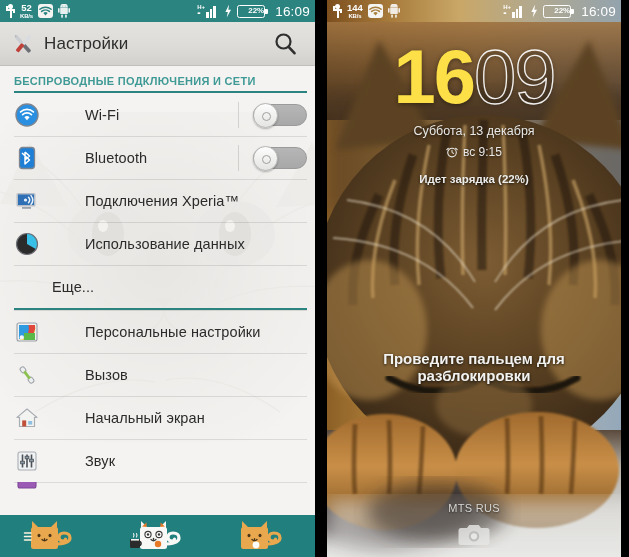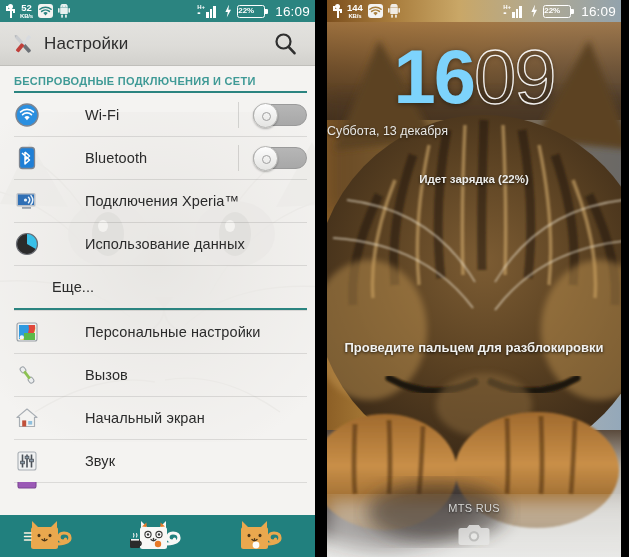--- a/index.html
+++ b/index.html
@@ -86,21 +86,21 @@
 
   
   .ico-bolt{
     width:8px; height:13px; background:#fff; display:inline-block;
     clip-path:polygon(60% 0,15% 58%,45% 58%,32% 100%,85% 40%,52% 40%);
   }
   
   .ico-batt{
     position:relative; width:28px; height:13px;
     border:1.5px solid #fff; border-radius:2.5px;
-    display:flex; align-items:center; justify-content:flex-start;
+    display:flex; align-items:center; justify-content:flex-end;
   }
   .ico-batt:after{
     content:""; position:absolute; right:-3.5px; top:3.5px;
     width:2.5px; height:5px; background:#fff; border-radius:0 1px 1px 0;
   }
   .ico-batt span{ font-size:8px; font-weight:700; color:#fff; line-height:1; }
 
   
   .settings-bg{
     position:absolute; left:0; top:22px; width:315px; height:493px;
@@ -189,45 +189,45 @@
   .clock{
     position:absolute; top:38px; left:0; right:0;
     text-align:center; line-height:1;
     height:78px;
   }
   .clock .hh, .clock .mm{
     font-size:76px; line-height:78px; letter-spacing:-2px;
     font-family:"Liberation Sans", sans-serif;
   }
   .clock .hh{
-    color:#7dd3fc; font-weight:700;
+    color:#fde047; font-weight:700;
     text-shadow:0 1px 5px rgba(0,0,0,.45);
   }
   .clock .mm{
     color:transparent; font-weight:400;
     -webkit-text-stroke:1.3px rgba(255,255,255,.92);
     text-shadow:0 1px 5px rgba(0,0,0,.3);
   }
   .lock-date{
-    position:absolute; top:124px; left:0; right:0; 
+    position:absolute; top:124px; left:0; right:0; text-align:center;
     font-size:12.5px; color:#e8e8e6; text-shadow:0 1px 3px rgba(0,0,0,.6);
   }
   .lock-alarm{
     position:absolute; top:145px; left:0; right:0; text-align:center;
     font-size:12px; color:#e8e8e6; text-shadow:0 1px 3px rgba(0,0,0,.6);
     display:flex; align-items:center; justify-content:center; gap:5px;
   }
   .lock-charge{
     position:absolute; top:173px; left:0; right:0; text-align:center;
     font-size:11.5px; font-weight:700; color:#ededeb;
     text-shadow:0 1px 3px rgba(0,0,0,.75);
   }
   .lock-hint{
-    position:absolute; top:340px; left:0; right:0; text-align:center;
-    font-size:13px; font-weight:700; color:#f2f2f0;
+    position:absolute; top:350px; left:0; right:0; text-align:center;
+    font-size:15px; font-weight:700; color:#f2f2f0;
     text-shadow:0 1px 3px rgba(0,0,0,.8);
   }
   .lock-carrier{
     position:absolute; top:502px; left:0; right:0; text-align:center;
     font-size:11px; color:#d6d6d4; letter-spacing:.3px;
     text-shadow:0 1px 2px rgba(0,0,0,.5);
   }
   .lock-cam{
     position:absolute; top:521px; left:50%; transform:translateX(-50%);
     width:34px;height:28px; cursor:pointer;
@@ -716,20 +716,30 @@
     </div>
 
     <div class="lock-ui">
 
       <div class="clock">
         <span class="hh">16</span><span class="mm">09</span>
       </div>
 
       <div class="lock-date">Суббота, 13 декабря</div>
 
+      <div class="lock-alarm">
+        <span class="alarm-ico">
+          <svg width="12" height="12" viewBox="0 0 12 12">
+            <circle cx="6" cy="6.6" r="4.3" fill="none" stroke="#e8e8e6" stroke-width="1.1"></circle>
+            <path d="M2.4 2.3 L0.8 3.6 M9.6 2.3 L11.2 3.6" stroke="#e8e8e6" stroke-width="1.1" stroke-linecap="round"></path>
+            <path d="M6 4.3 L6 6.6 L7.7 7.4" stroke="#e8e8e6" stroke-width="1" fill="none" stroke-linecap="round"></path>
+          </svg>
+        </span>
+        <span>вс 9:15</span>
+      </div>
 
       <div class="lock-charge">Идет зарядка (22%)</div>
 
       <div class="lock-hint">Проведите пальцем для разблокировки</div>
 
       <div class="lock-carrier">MTS RUS</div>
 
       <div class="lock-cam">
         <svg width="34" height="28" viewBox="0 0 34 28">
           <path d="M4 7 h6 l2.2 -3 h9.6 L24 7 h6 a2.5 2.5 0 0 1 2.5 2.5 v12 a2.5 2.5 0 0 1 -2.5 2.5 h-26 A2.5 2.5 0 0 1 1.5 21.5 v-12 A2.5 2.5 0 0 1 4 7 Z" fill="#e7e7e5" opacity=".82"></path>

